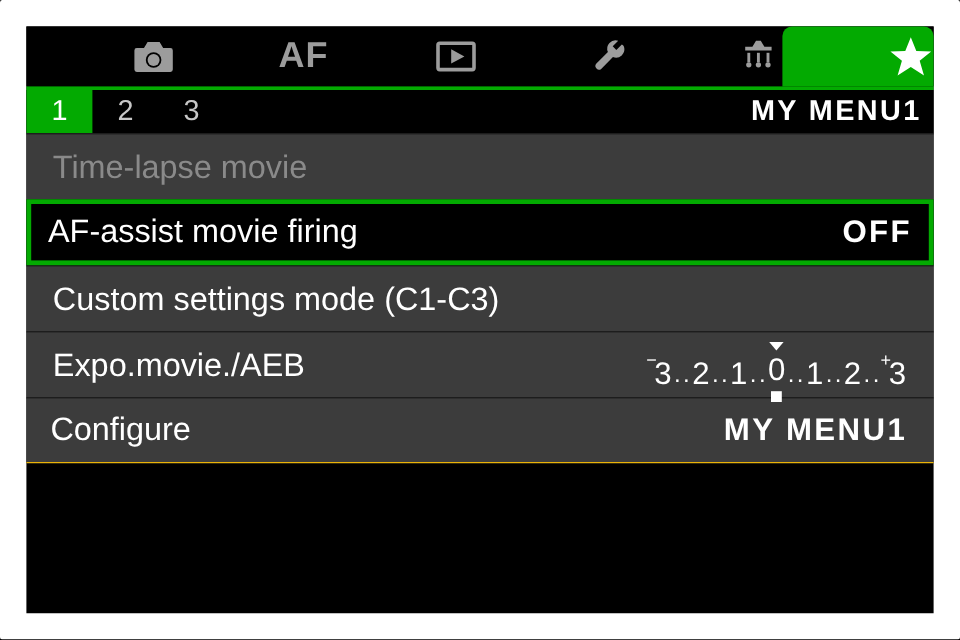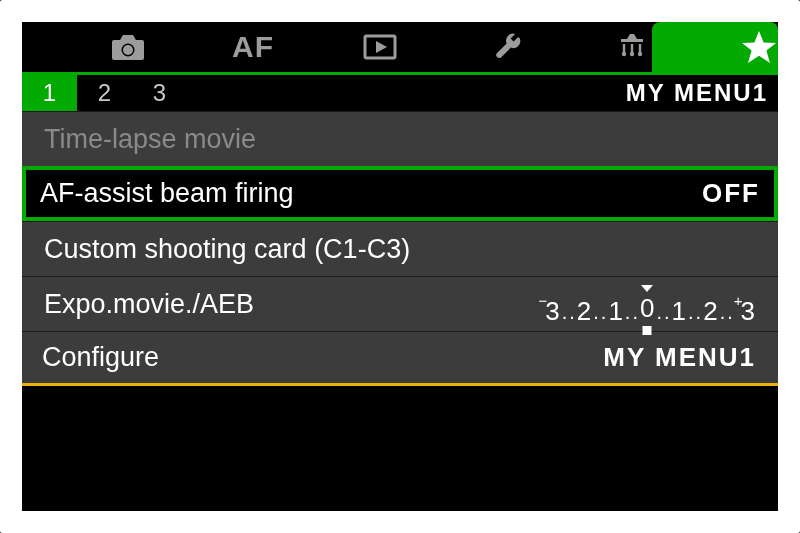--- a/index.html
+++ b/index.html
@@ -108,21 +108,21 @@
     padding: 0 18px;
   }
   .row.selected::before {
     content: "";
     position: absolute;
     inset: 0;
     border: 4px solid #03AA01;
     pointer-events: none;
   }
   .row.selected .lbl, .row.selected .val { color: #fff; }
-  .row.last { border-bottom: 3px solid #eab308; padding-left: 20px; }
+  .row.last { border-bottom: 1px solid #eab308; padding-left: 20px; }
 
   
   .expo-scale {
     margin-left: auto;
     display: flex;
     align-items: flex-end;
     gap: 0;
     color: #fff;
     height: 40px;
     position: relative;
@@ -224,25 +224,25 @@
     <div class="page-num">3</div>
     <div class="page-spacer"></div>
     <div class="page-label">MY MENU1</div>
   </div>
 
   <div class="menu">
     <div class="row disabled">
       <span class="lbl">Time-lapse movie</span>
     </div>
     <div class="row selected">
-      <span class="lbl">AF-assist beam firing</span>
+      <span class="lbl">AF-assist movie firing</span>
       <span class="val">OFF</span>
     </div>
     <div class="row">
-      <span class="lbl">Custom shooting card (C1-C3)</span>
+      <span class="lbl">Custom settings mode (C1-C3)</span>
     </div>
     <div class="row">
       <span class="lbl">Expo.movie./AEB</span>
       <span class="expo-scale">
         <span class="sign">−</span>
         <span class="maj">3</span>
         <span class="dot">.</span>
           <span class="dot">.</span>
         <span class="maj">2</span>
         <span class="dot">.</span>

